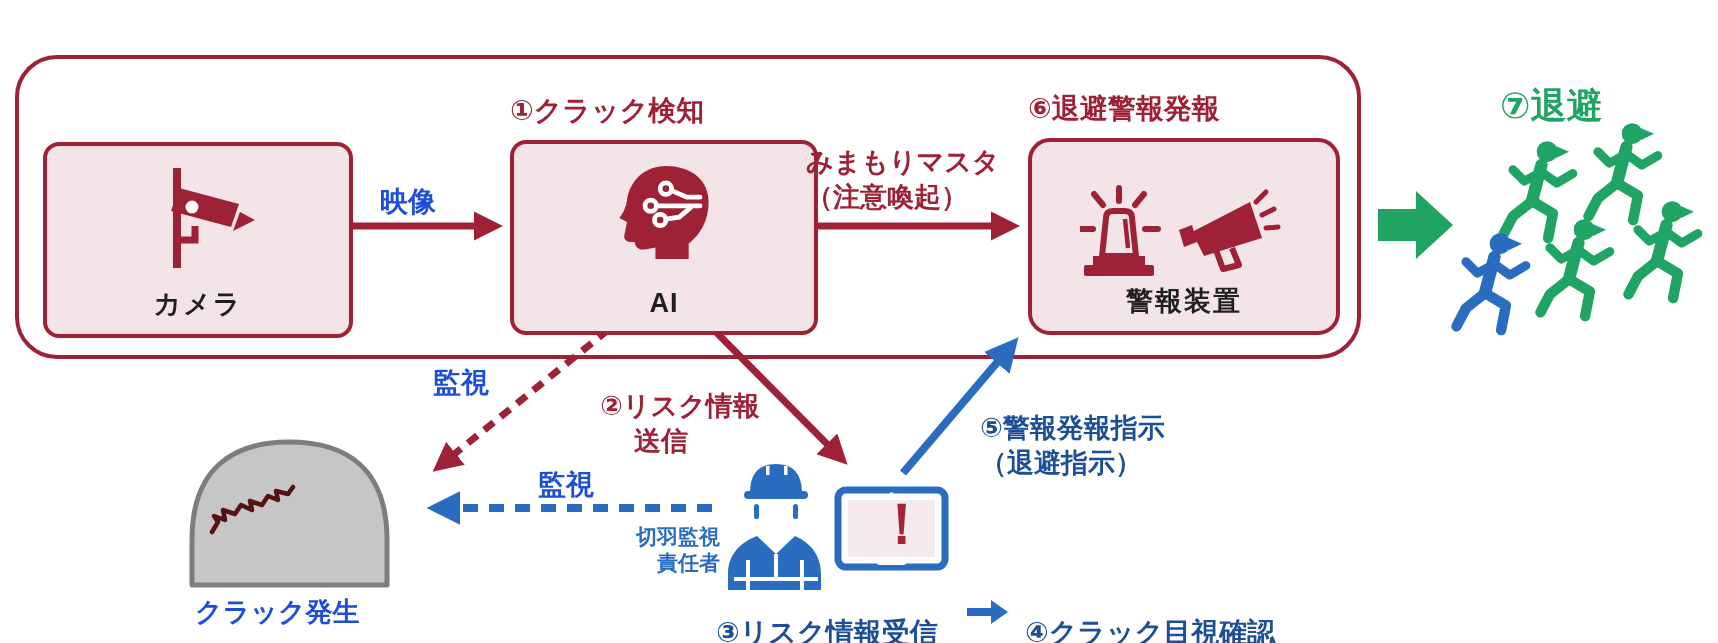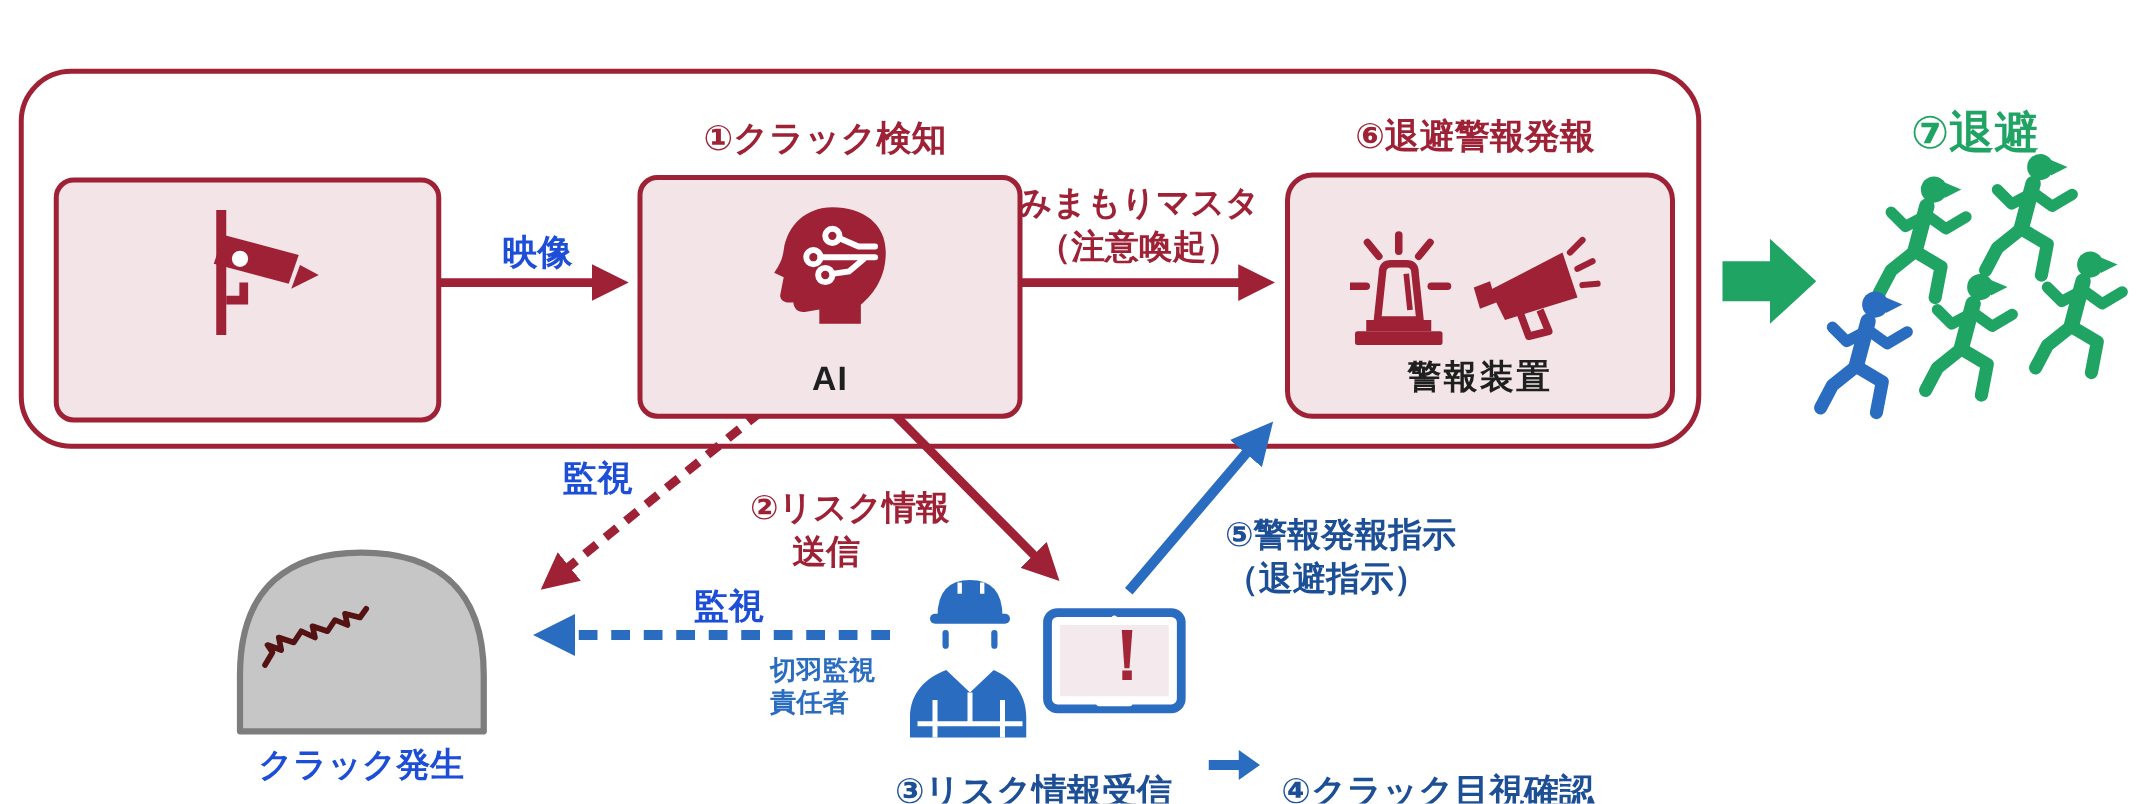--- a/index.html
+++ b/index.html
@@ -24,25 +24,25 @@
   .node-label{
     position:absolute;left:0;bottom:12px;width:100%;text-align:center;
     font-size:27px;font-weight:700;color:#1f1f1f;letter-spacing:2px;
   }
   .node-icon{position:absolute;}
   
   .step-red{font-size:28px;font-weight:700;color:#9e2136;z-index:3;white-space:nowrap;}
   .step-navy{font-size:27px;font-weight:700;color:#1d4f97;z-index:3;white-space:nowrap;line-height:1.25;margin-top:24px;}
   .step-green{font-size:36px;font-weight:700;color:#1fa463;z-index:3;white-space:nowrap;}
   .flow-black{font-size:28px;font-weight:700;color:#1d4ed8;z-index:3;white-space:nowrap;}
-  .center{text-align:center;}
+  .center{text-align:left;}
   .lh{line-height:1.28;}
   .indent2{padding-left:34px;}
   .person-caption{
-    font-size:21px;font-weight:700;color:#2a6cc0;text-align:left;line-height:1.25;z-index:3;
+    font-size:21px;font-weight:700;color:#2a6cc0;text-align:right;line-height:1.25;z-index:3;
   }
   .tablet-alert{
     font-size:56px;font-weight:800;color:#a32638;line-height:1;text-align:center;z-index:4;
   }
   .art{position:absolute;left:0;top:0;z-index:1;}
   .runner-green{color:#1fa463;}
   .runner-blue{color:#2a6cc0;}
 </style>
 </head>
 <body>
@@ -124,20 +124,21 @@
   <div class="abs node" style="left:43px;top:142px;width:302px;height:188px;">
     <svg class="node-icon" style="left:96px;top:16px;" width="115" height="115" viewBox="0 0 115 115">
       <g fill="#9e2136">
         <rect x="30" y="6" width="8" height="100"></rect>
         <polygon points="36,26 96,42 88,65 28,49"></polygon>
         <circle cx="49" cy="45" r="6.5" fill="#ffffff"></circle>
         <polygon points="97,50 112,58 90,69"></polygon>
         <path d="M52,64 L52,78 L38,78" stroke="#9e2136" stroke-width="7" fill="none"></path>
       </g>
     </svg>
+    <div class="node-label">カメラ</div>
   </div>
 
   <div class="abs step-red center" style="left:510px;top:92px;width:300px;">①クラック検知</div>
   <div class="abs node" style="left:510px;top:140px;width:300px;height:187px;">
     <svg class="node-icon" style="left:102px;top:20px;" width="96" height="112" viewBox="0 0 100 118">
       <path d="M52,2 C30,2 14,17 11,38 C10,45 8,50 3,57 L11,61 L8,76 C8,81 13,83 19,82 C20,88 23,91 30,90 L41,88 L41,100 L76,100 L76,84 C88,74 97,60 97,40 C97,16 78,2 52,2 Z" fill="#9e2136"></path>
       <g stroke="#ffffff" stroke-width="5" fill="none" stroke-linecap="round">
         <circle cx="52" cy="26" r="6"></circle>
         <path d="M58,28 L74,35 L88,35"></path>
         <circle cx="36" cy="44" r="6"></circle>

